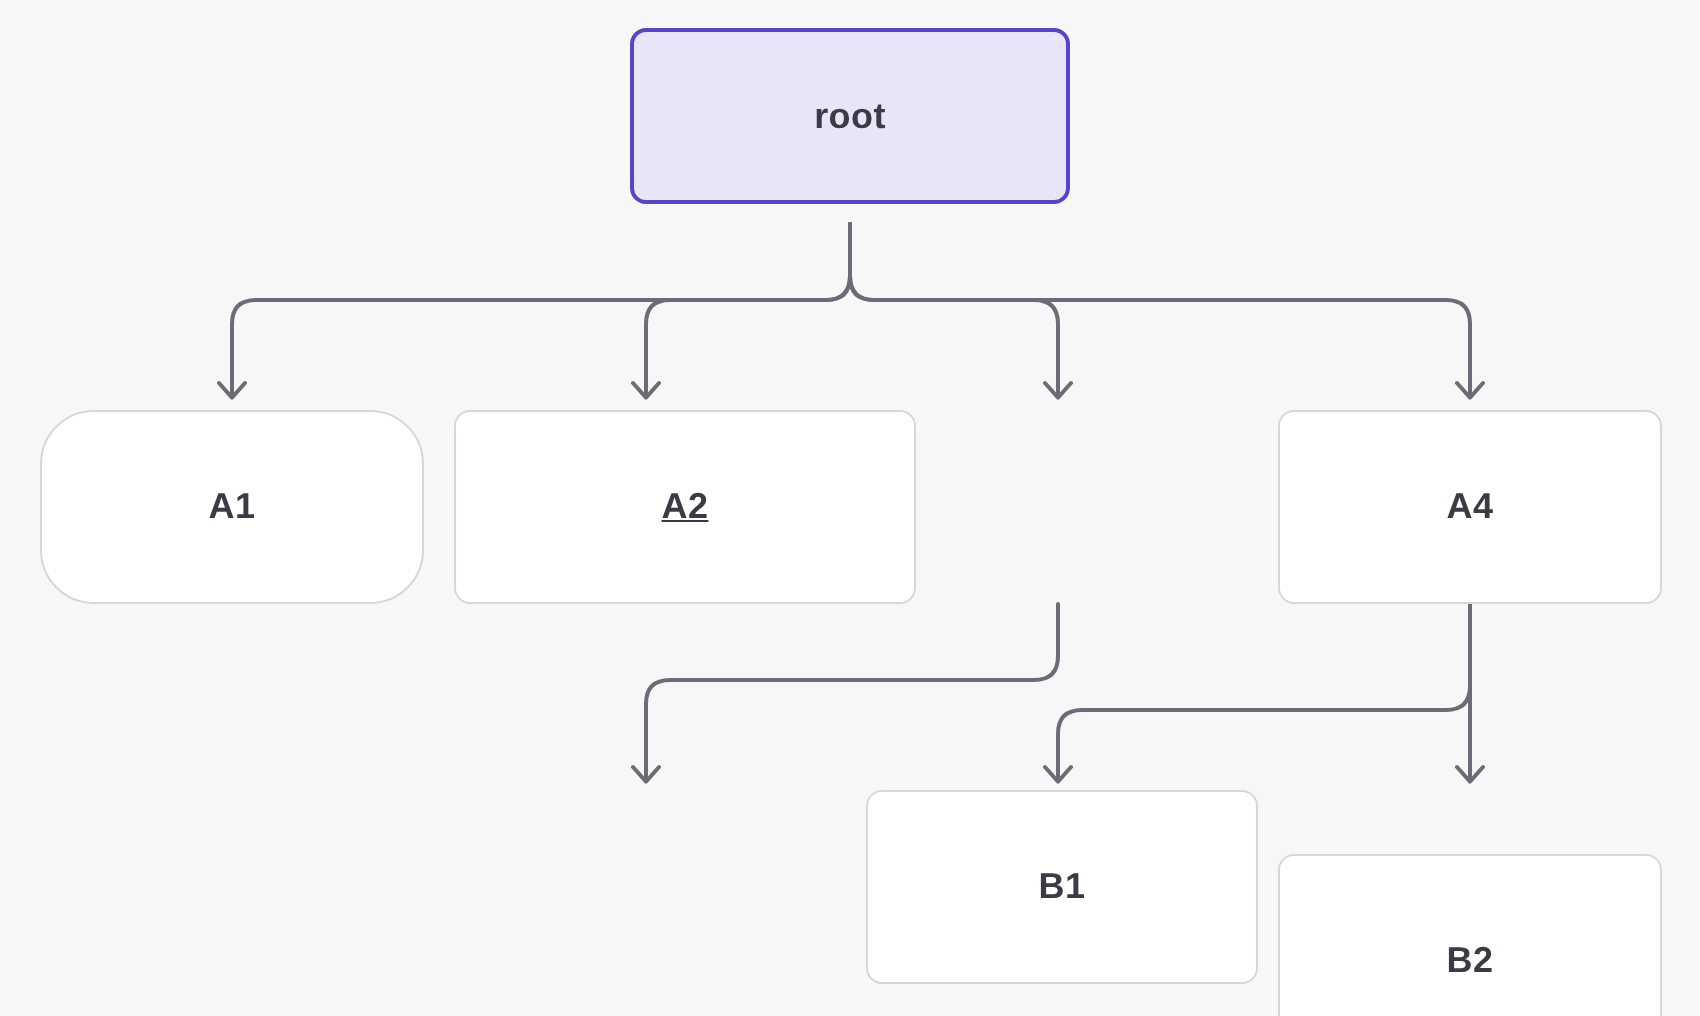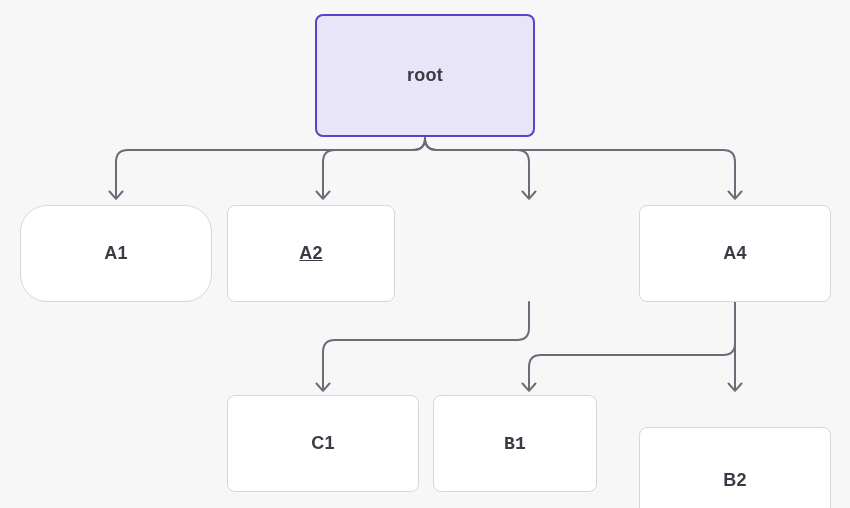--- a/index.html
+++ b/index.html
@@ -44,30 +44,30 @@
     background:var(--node-fill);
     border:1px solid var(--node-border);
     border-radius:8px;
     font-size:18px;
     font-weight:600;
     letter-spacing:0.2px;
     color:var(--text);
     cursor:default;
   }
   #node-root{
-    left:315px;top:14px;width:220px;height:123px;
+    left:315px;top:14px;width:220px;height:88px;
     background:var(--root-fill);
     border:2px solid var(--root-border);
   }
   #node-a1{left:20px; top:205px;width:192px;height:97px;border-radius:27px;}
-  #node-a2{left:227px;top:205px;width:168px;height:97px;text-decoration:underline;}
+  #node-a2{left:227px;top:205px;width:231px;height:97px;text-decoration:underline;}
   #node-a3{left:433px;top:205px;width:192px;height:97px;}
   #node-a4{left:639px;top:205px;width:192px;height:97px;text-align:right;}
   #node-c1{left:227px;top:395px;width:192px;height:97px;}
-  #node-b1{left:433px;top:395px;width:164px;height:97px;font-family:Liberation Mono, monospace;}
+  #node-b1{left:433px;top:395px;width:196px;height:97px;}
   #node-b2{left:639px;top:395px;width:192px;height:107px;margin-top:32px;}
 </style>
 </head>
 <body>
 
 <div class="canvas">
 
   <svg class="edges" width="850" height="508" viewBox="0 0 850 508">
 
     <path d="M425,112 L425,138 Q425,150 413,150 L128,150 Q116,150 116,162 L116,198.5 M109.5,191.5 L116,198.8 L122.5,191.5"></path>
@@ -90,23 +90,20 @@
   </div>
   <div class="node" id="node-a1">
     <span>A1</span>
   </div>
   <div class="node" id="node-a2">
     <span>A2</span>
   </div>
   <div class="node" id="node-a4">
     <span>A4</span>
   </div>
-  <div class="node" id="node-c1">
-    <span>C1</span>
-  </div>
   <div class="node" id="node-b1">
     <span>B1</span>
   </div>
   <div class="node" id="node-b2">
     <span>B2</span>
   </div>
 
 </div>
 
 </body></html>

